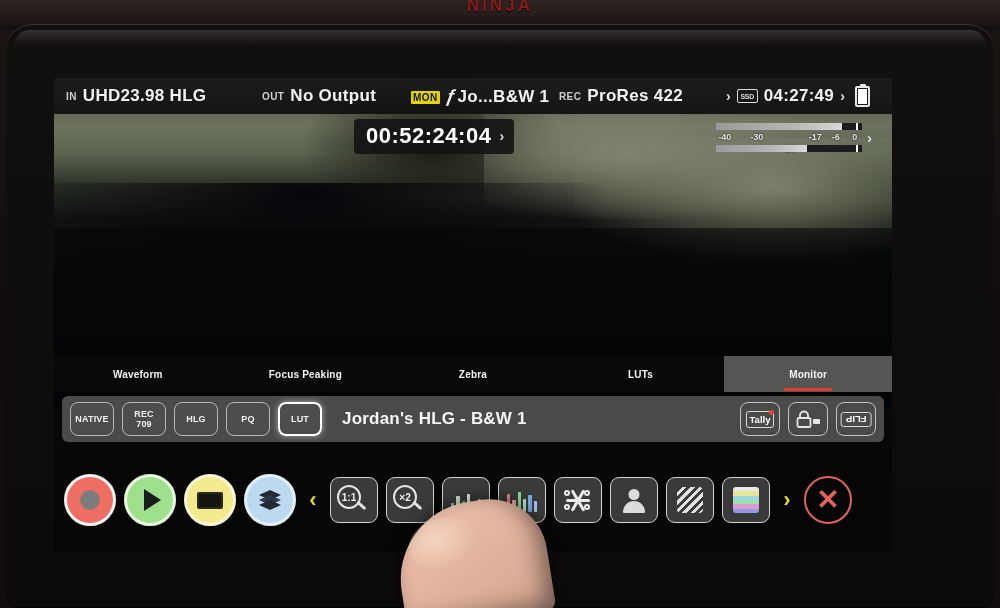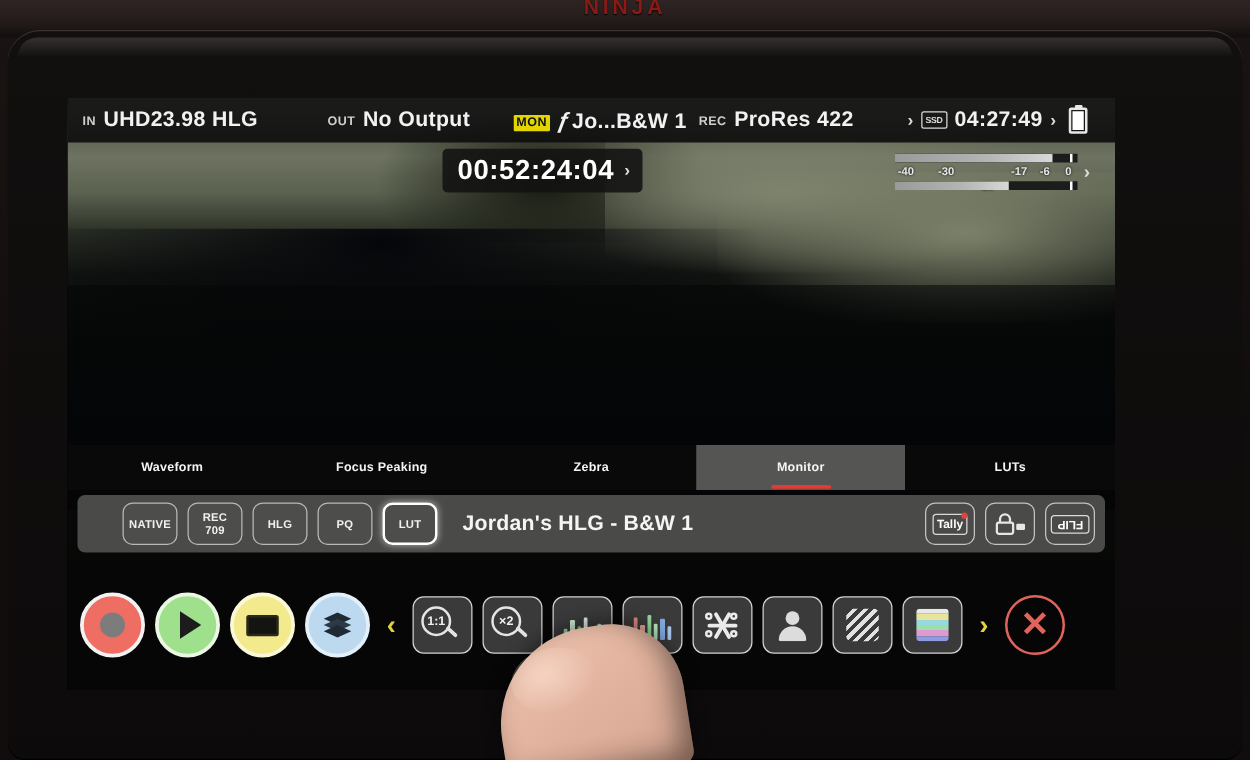--- a/index.html
+++ b/index.html
@@ -426,31 +426,31 @@
     <div id="tab-bar">
         <div class="tab">
           <span>Waveform</span>
         </div>
         <div class="tab">
           <span>Focus Peaking</span>
         </div>
         <div class="tab">
           <span>Zebra</span>
         </div>
+        <div class="tab">
+          <span>LUTs</span>
+        </div>
         <div class="tab active">
           <span>Monitor</span>
           <span class="tab-underline"></span>
         </div>
-        <div class="tab">
-          <span>LUTs</span>
-        </div>
       </div>
 
     <div id="lut-row">
-      <div id="lut-mode-buttons" style="display:flex;gap:8px;margin-left:28px;">
+      <div id="lut-mode-buttons" style="display:flex;gap:8px;">
           <div class="pill-btn">
             <span>NATIVE</span>
           </div>
           <div class="pill-btn">
             <span>REC<br>709</span>
           </div>
           <div class="pill-btn">
             <span>HLG</span>
           </div>
           <div class="pill-btn">

